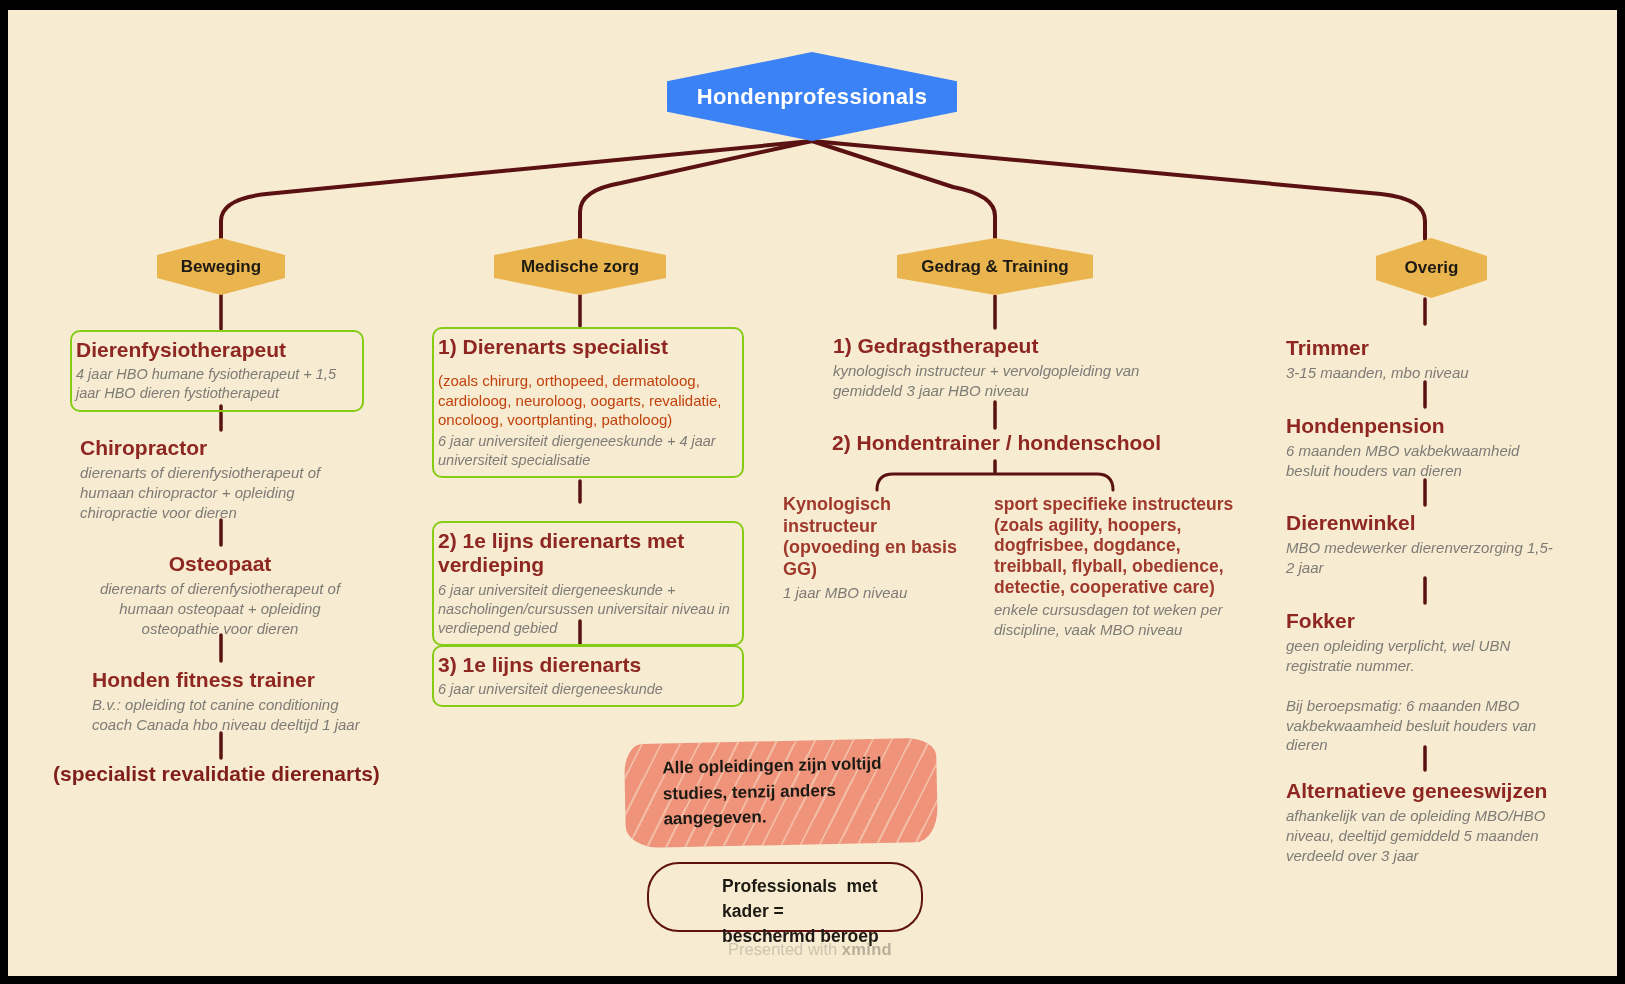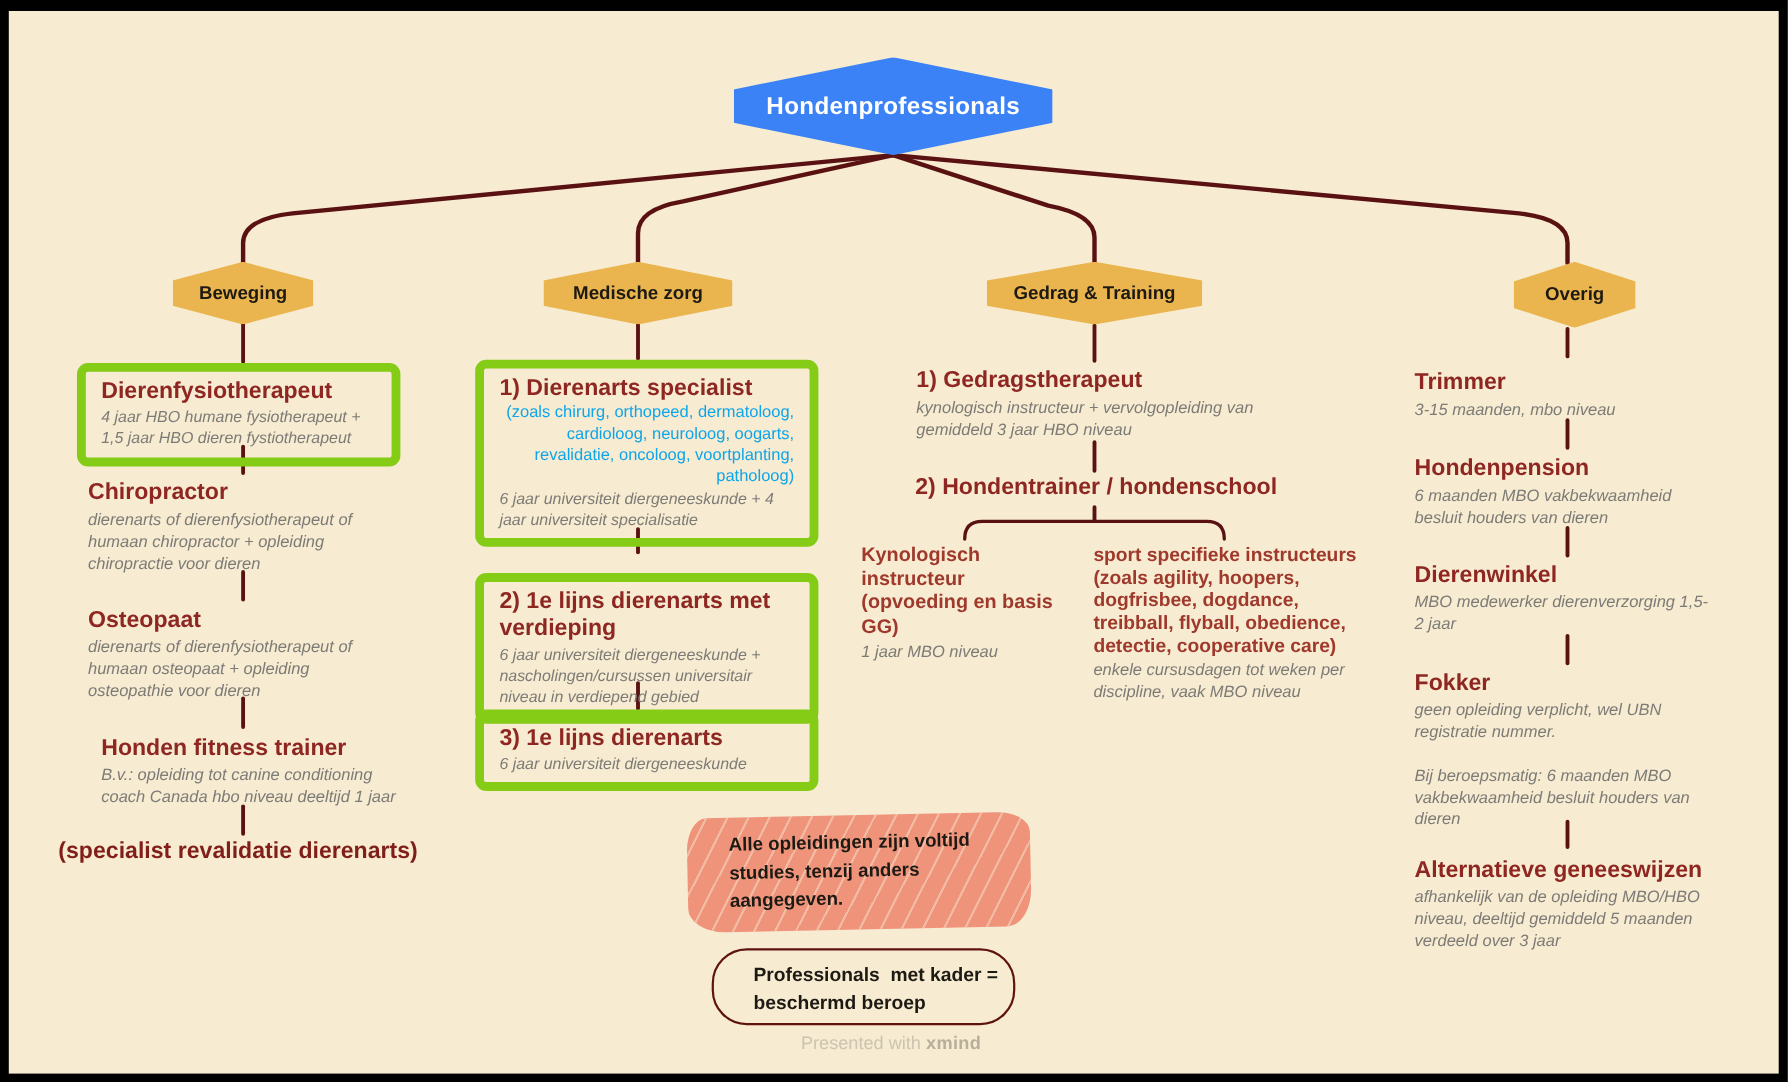--- a/index.html
+++ b/index.html
@@ -12,41 +12,41 @@
        background:#EAB54E;color:#1D1A14;font-weight:bold;
        clip-path:polygon(0 30%,50% 0,100% 30%,100% 70%,50% 100%,0 70%);}
   .root{position:absolute;display:flex;align-items:center;justify-content:center;
         background:#3b82f6;color:#fff;font-weight:bold;font-size:22px;letter-spacing:.3px;
         clip-path:polygon(0 33%,50% 0,100% 33%,100% 67%,50% 100%,0 67%);}
 
   .topic{position:absolute;}
   .topic .t{font-size:21px;font-weight:600;color:#8E2722;line-height:1.16;}
   .topic .note{font-size:15px;font-style:italic;color:#7D7B76;line-height:1.32;
                white-space:pre-line;margin-top:3px;}
-  .boxed{border:8px solid #84cc16;border-radius:10px;padding:6px 14px;box-sizing:border-box;}
+  .boxed{border:2px solid #84cc16;border-radius:10px;padding:6px 4px;box-sizing:border-box;}
   .boxed .note{font-size:14.5px;}
-  .detail{font-size:15px;color:#0ea5e9;line-height:1.28;margin-top:0;white-space:pre-line;text-align:right;}
+  .detail{font-size:15px;color:#c2410c;line-height:1.28;margin-top:12px;white-space:pre-line;}
   .gap{margin-top:14px;}
   .subtopic .t{font-size:18px;font-weight:600;color:#9E392C;line-height:1.2;white-space:pre-line;}
   .subtopic.small .t{font-size:17.5px;line-height:1.18;}
   .plain-title{font-size:21px;font-weight:600;color:#801F1A;}
 
   .highlight{position:absolute;left:625px;top:741px;width:312px;height:104px;
              background:#EF937B;transform:rotate(-1.2deg);
              border-radius:18px 30px 22px 34px / 30px 18px 34px 22px;}
   .highlight::before{content:"";position:absolute;inset:0;border-radius:inherit;
              background:repeating-linear-gradient(118deg,rgba(247,235,210,0) 0 15px,
                         rgba(247,235,210,.45) 15px 17px);}
   .highlight .txt{position:relative;padding:12px 10px 0 38px;font-size:17px;font-weight:bold;
              color:#1D1A14;line-height:25.5px;width:252px;}
 
   .legend{position:absolute;left:647px;top:862px;width:276px;height:70px;box-sizing:border-box;
           border:2.5px solid #5F1212;border-radius:32px;}
   .legend .txt{padding:10px 0 0 36px;font-size:17.5px;font-weight:bold;color:#1D1A14;
-          line-height:25px;white-space:pre-wrap;}
+          line-height:25px;white-space:pre-wrap;margin-left:37px;}
 
   .footer{position:absolute;left:660px;top:940px;width:300px;text-align:center;
           font-size:16.5px;color:#CCC4B0;}
   .footer b{color:#B8AF9B;font-weight:bold;letter-spacing:.3px;}
 </style>
 </head>
 <body>
 
 <div class="page">
   <div class="canvas"></div>
@@ -99,21 +99,21 @@
   </div>
 
   <div class="topic boxed" style="left:70px;top:330px;width:294px;">
     <div class="t">Dierenfysiotherapeut</div>
     <div class="note">4 jaar HBO humane fysiotherapeut + 1,5 jaar HBO dieren fystiotherapeut</div>
   </div>
   <div class="topic" style="left:80px;top:436px;width:280px;">
     <div class="t">Chiropractor</div>
     <div class="note">dierenarts of dierenfysiotherapeut of humaan chiropractor + opleiding chiropractie voor dieren</div>
   </div>
-  <div class="topic" style="left:80px;top:552px;width:280px;">
+  <div class="topic" style="left:80px;top:552px;width:280px;text-align:center;">
     <div class="t">Osteopaat</div>
     <div class="note">dierenarts of dierenfysiotherapeut of humaan osteopaat + opleiding osteopathie voor dieren</div>
   </div>
   <div class="topic" style="left:92px;top:668px;width:280px;">
     <div class="t">Honden fitness trainer</div>
     <div class="note">B.v.: opleiding tot canine conditioning coach Canada hbo niveau deeltijd 1 jaar</div>
   </div>
   <div class="topic" style="left:53px;top:762px;width:360px;">
     <div class="plain-title">(specialist revalidatie dierenarts)</div>
   </div>

